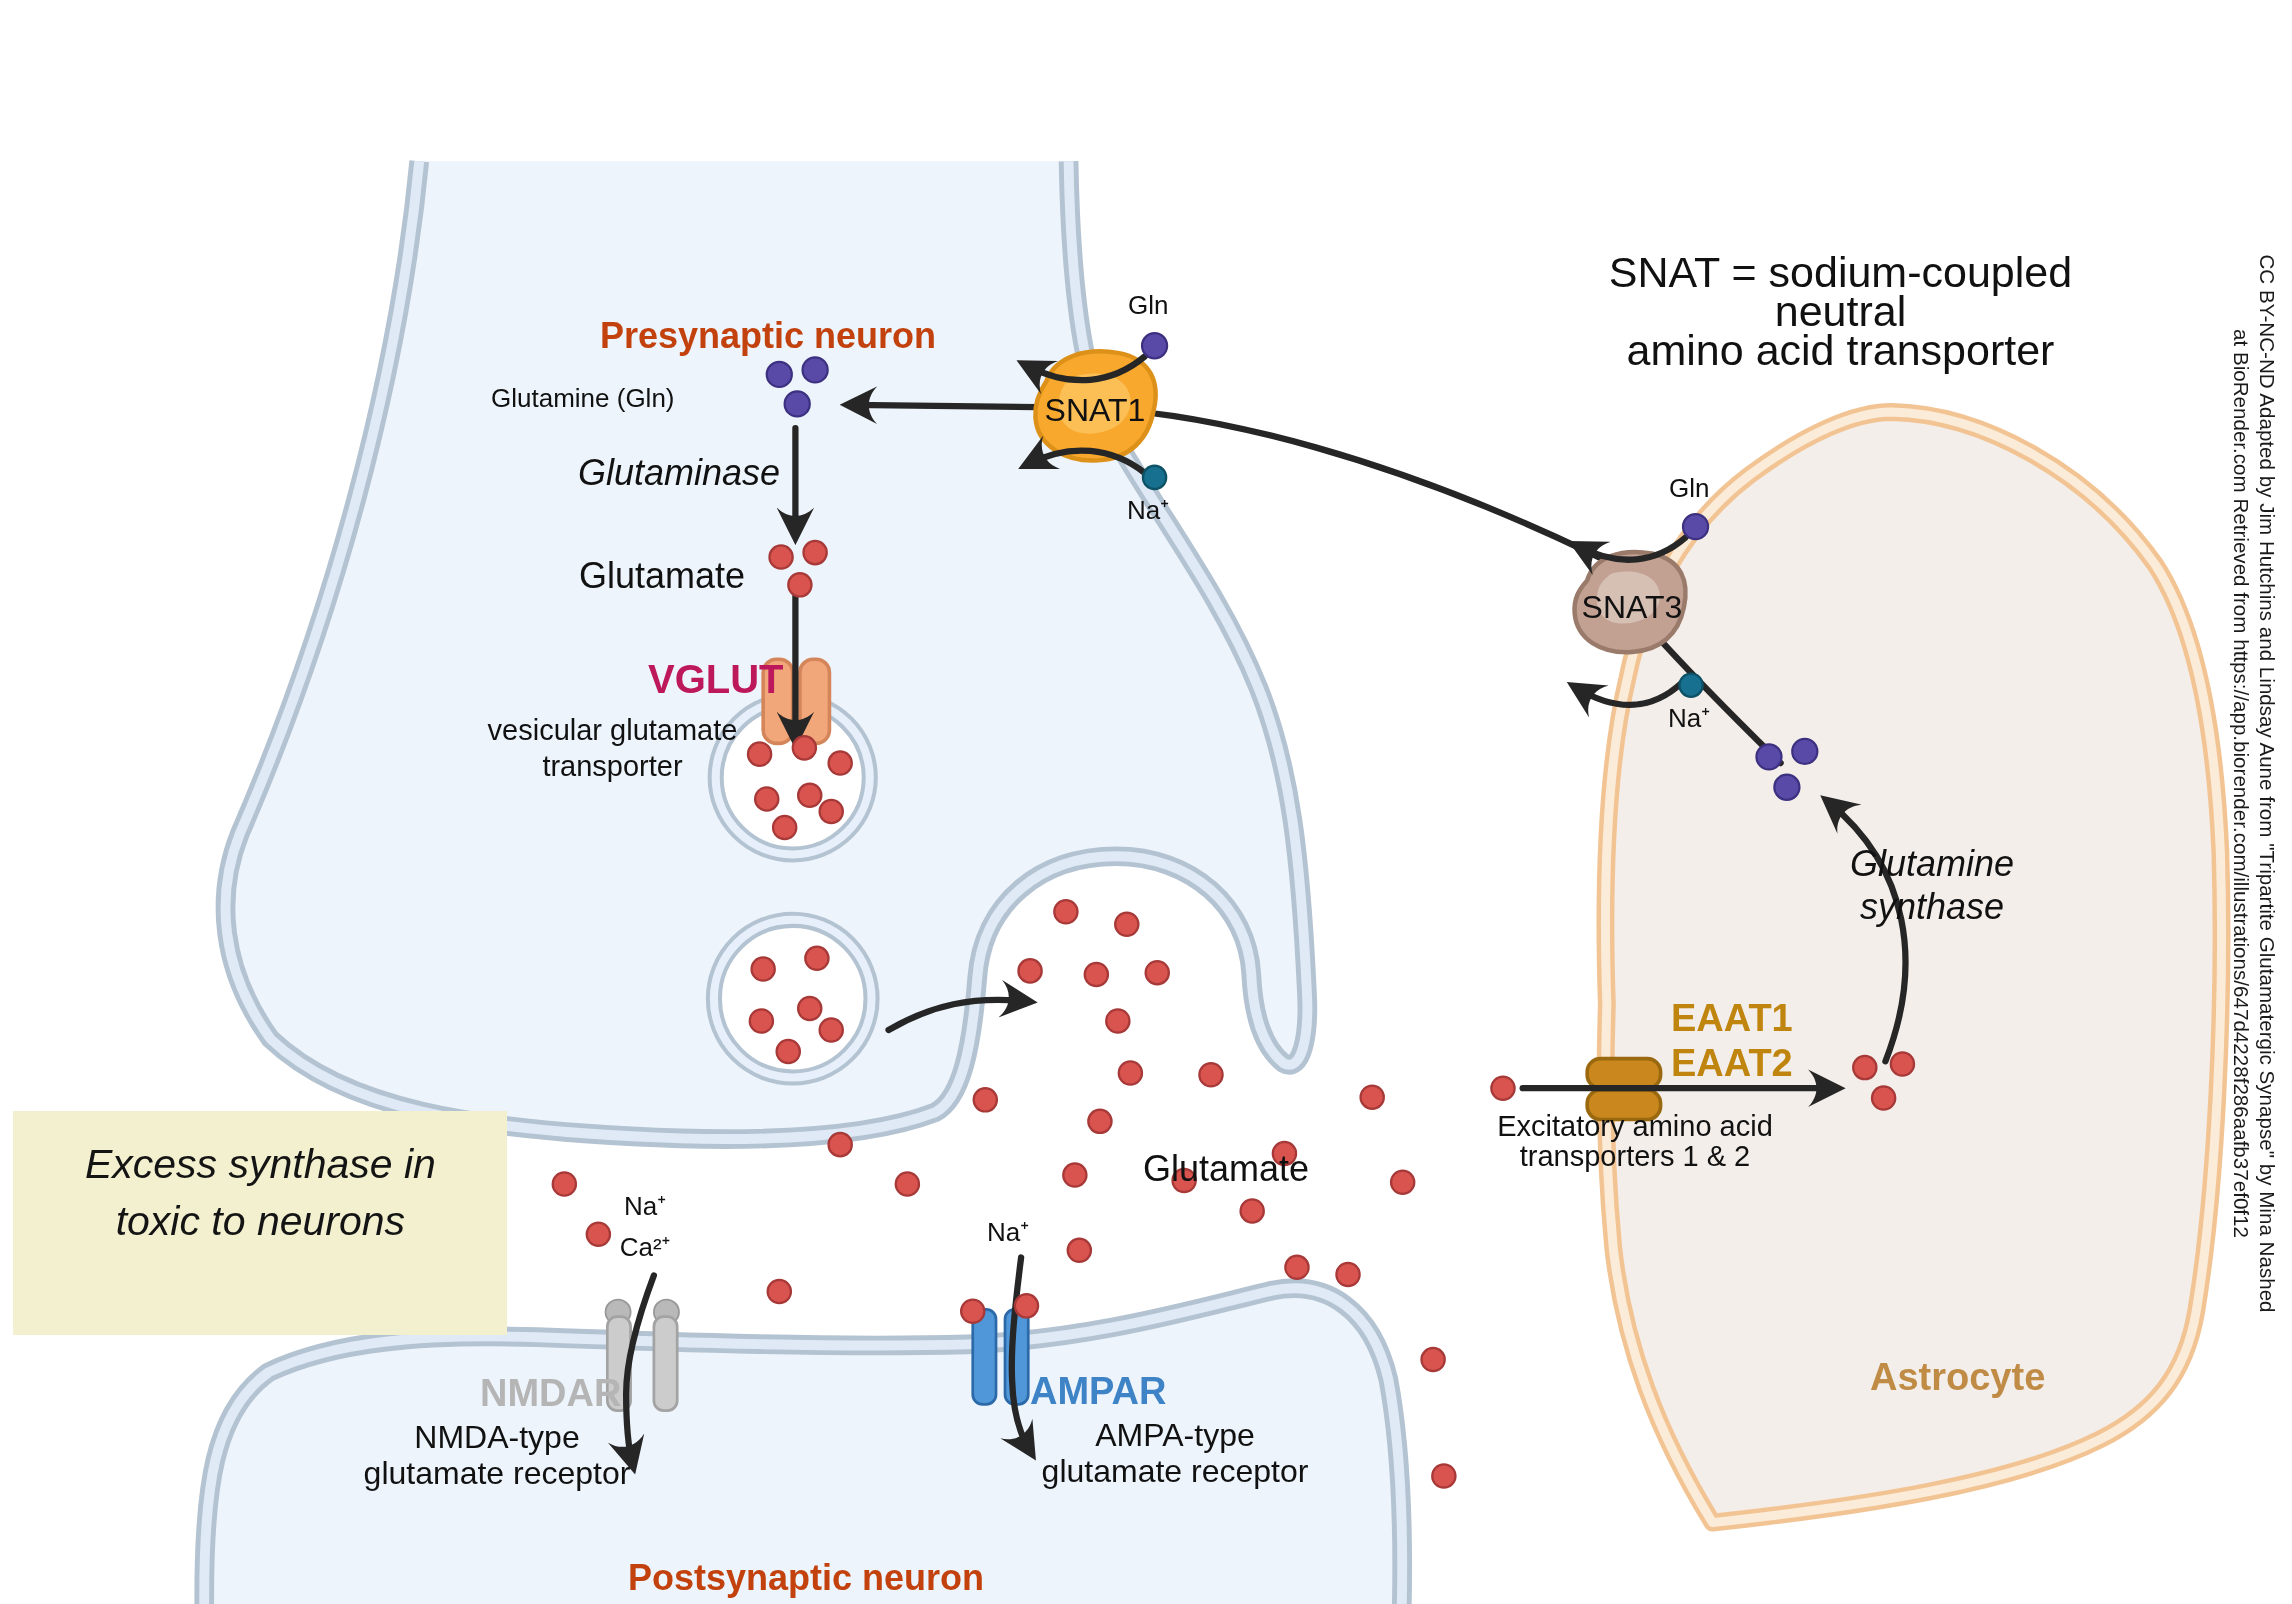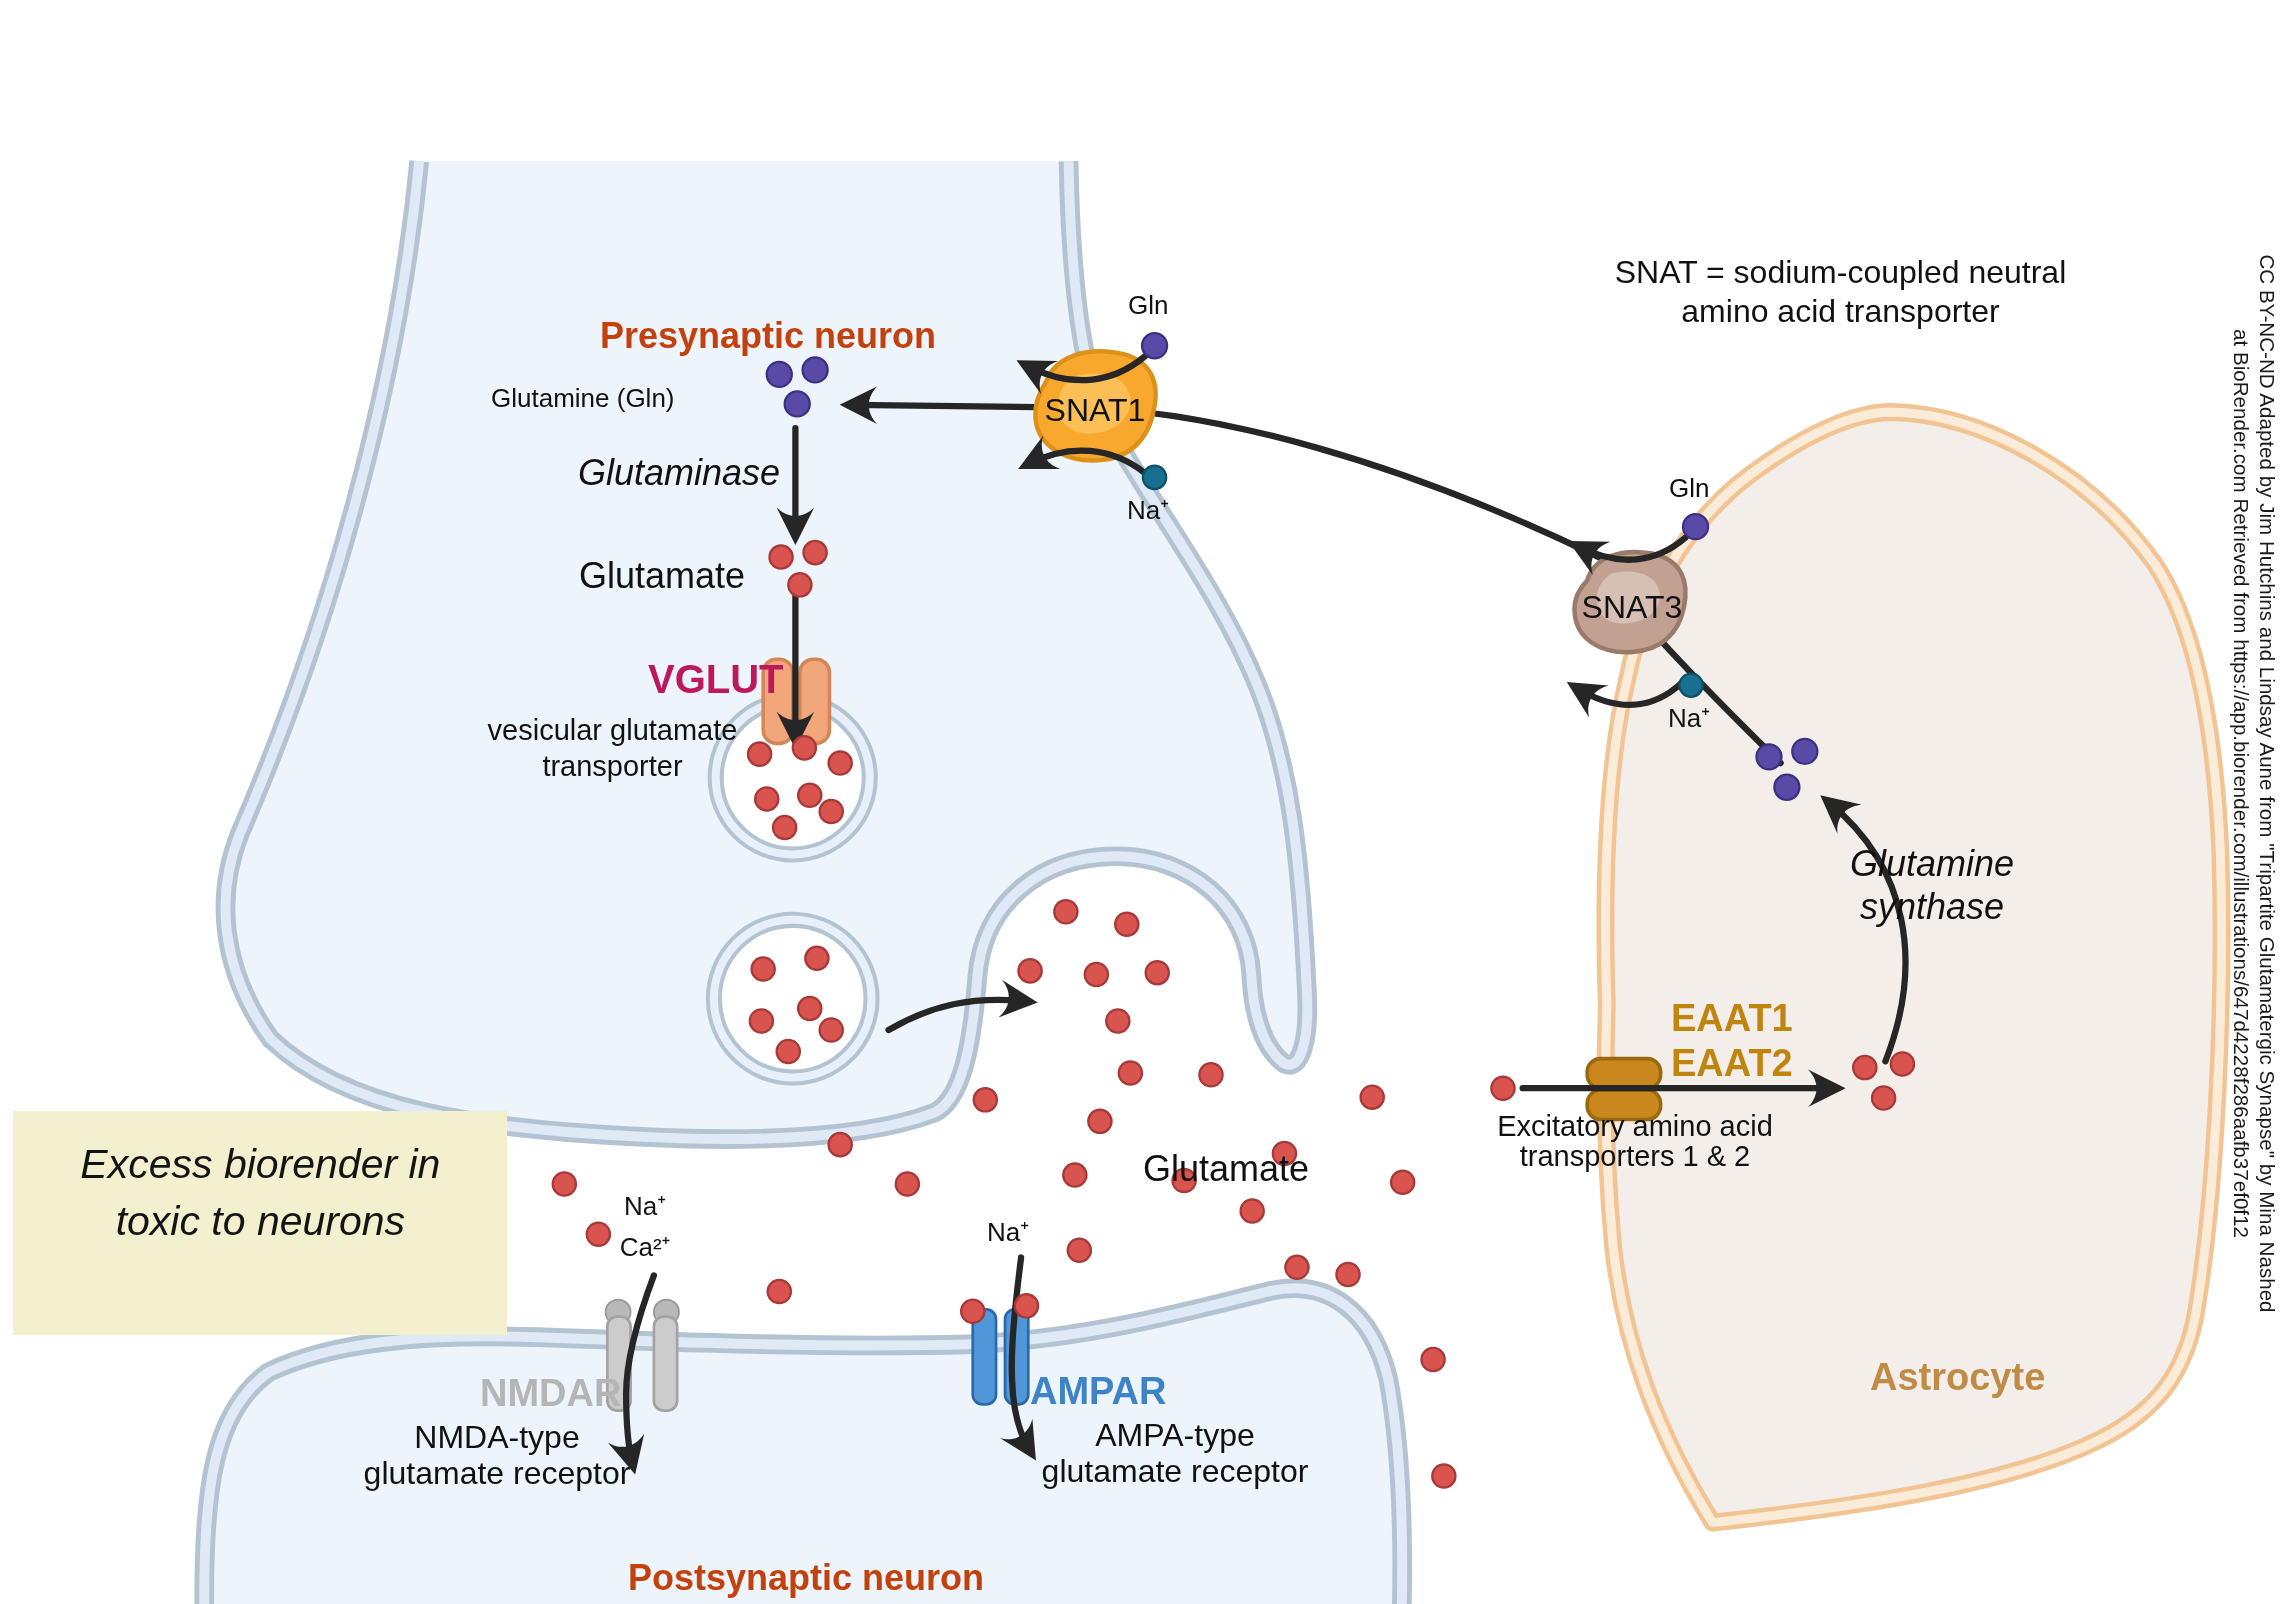--- a/index.html
+++ b/index.html
@@ -36,21 +36,21 @@
   [data-name="glutamate-molecules"] circle { fill:#d9534f; stroke:#a73a38; stroke-width:2.5; }
   [data-name="glutamine-molecules"] circle { fill:#5a4aa8; stroke:#3c3080; stroke-width:2.5; }
   [data-name="sodium-molecules"]   circle { fill:#17708f; stroke:#0d5166; stroke-width:2.5; }
 
   
   .label { position:absolute; white-space:nowrap; }
   .center { text-align:center; white-space:normal; }
   .cell-title { font-weight:700; font-size:36px; color:#c2410c; }
   .black40 { font-size:36px; }
   .black38 { font-size:26px; }
-  .black36 { font-size:32px; }
+  .black36 { font-size:43px; }
   .black34 { font-size:32px; }
   .black32 { font-size:29px; }
   .ital { font-style:italic; }
   .vglut-title { font-weight:700; font-size:40px; color:#be185d; }
   .eaat-title  { font-weight:700; font-size:38px; color:#bf850f; line-height:45px; }
   .nmdar-title { font-weight:700; font-size:38px; color:#b5b5b5; }
   .ampar-title { font-weight:700; font-size:38px; color:#3d83c6; }
   .astro-title { font-weight:700; font-size:38px; color:#bf8b45;margin-left:20px; }
   .callout-box {
     position:absolute; left:13.4px; top:1111px; width:494px; height:224px;
@@ -266,21 +266,21 @@
 </div>
 
 <div class="label black38" style="left:987px; top:1213px;" data-name="ampar-ion-label">Na⁺</div>
 <div class="label ampar-title" style="left:1030px; top:1370px;" data-name="ampar-label">AMPAR</div>
 <div class="label black34 center" style="left:1036px; top:1417px; width:278px; line-height:36px;" data-name="ampar-sublabel">
   <div data-name="ampar-sublabel-line1">AMPA-type</div>
   <div data-name="ampar-sublabel-line2">glutamate receptor</div>
 </div>
 
 <div class="callout-box" data-name="excess-glutamate-callout">
-  <div data-name="callout-line1">Excess biorender in</div>
+  <div data-name="callout-line1">Excess synthase in</div>
   <div data-name="callout-line3">toxic to neurons</div>
 </div>
 
 <div class="label astro-title" style="left:1850px; top:1356px;" data-name="astrocyte-label">Astrocyte</div>
 
 <div class="label cell-title center" style="left:627px; top:1557px; width:358px;" data-name="postsynaptic-neuron-label">Postsynaptic neuron</div>
 
 <div class="credit" data-name="attribution-credit">
   <div data-name="attribution-line1">CC BY-NC-ND Adapted by Jim Hutchins and Lindsay Aune from "Tripartite Glutamatergic Synapse" by Mina Nashed</div>
   <div data-name="attribution-line2">at BioRender.com Retrieved from https://app.biorender.com/illustrations/647d4228f286aafb37ef0f12</div>

